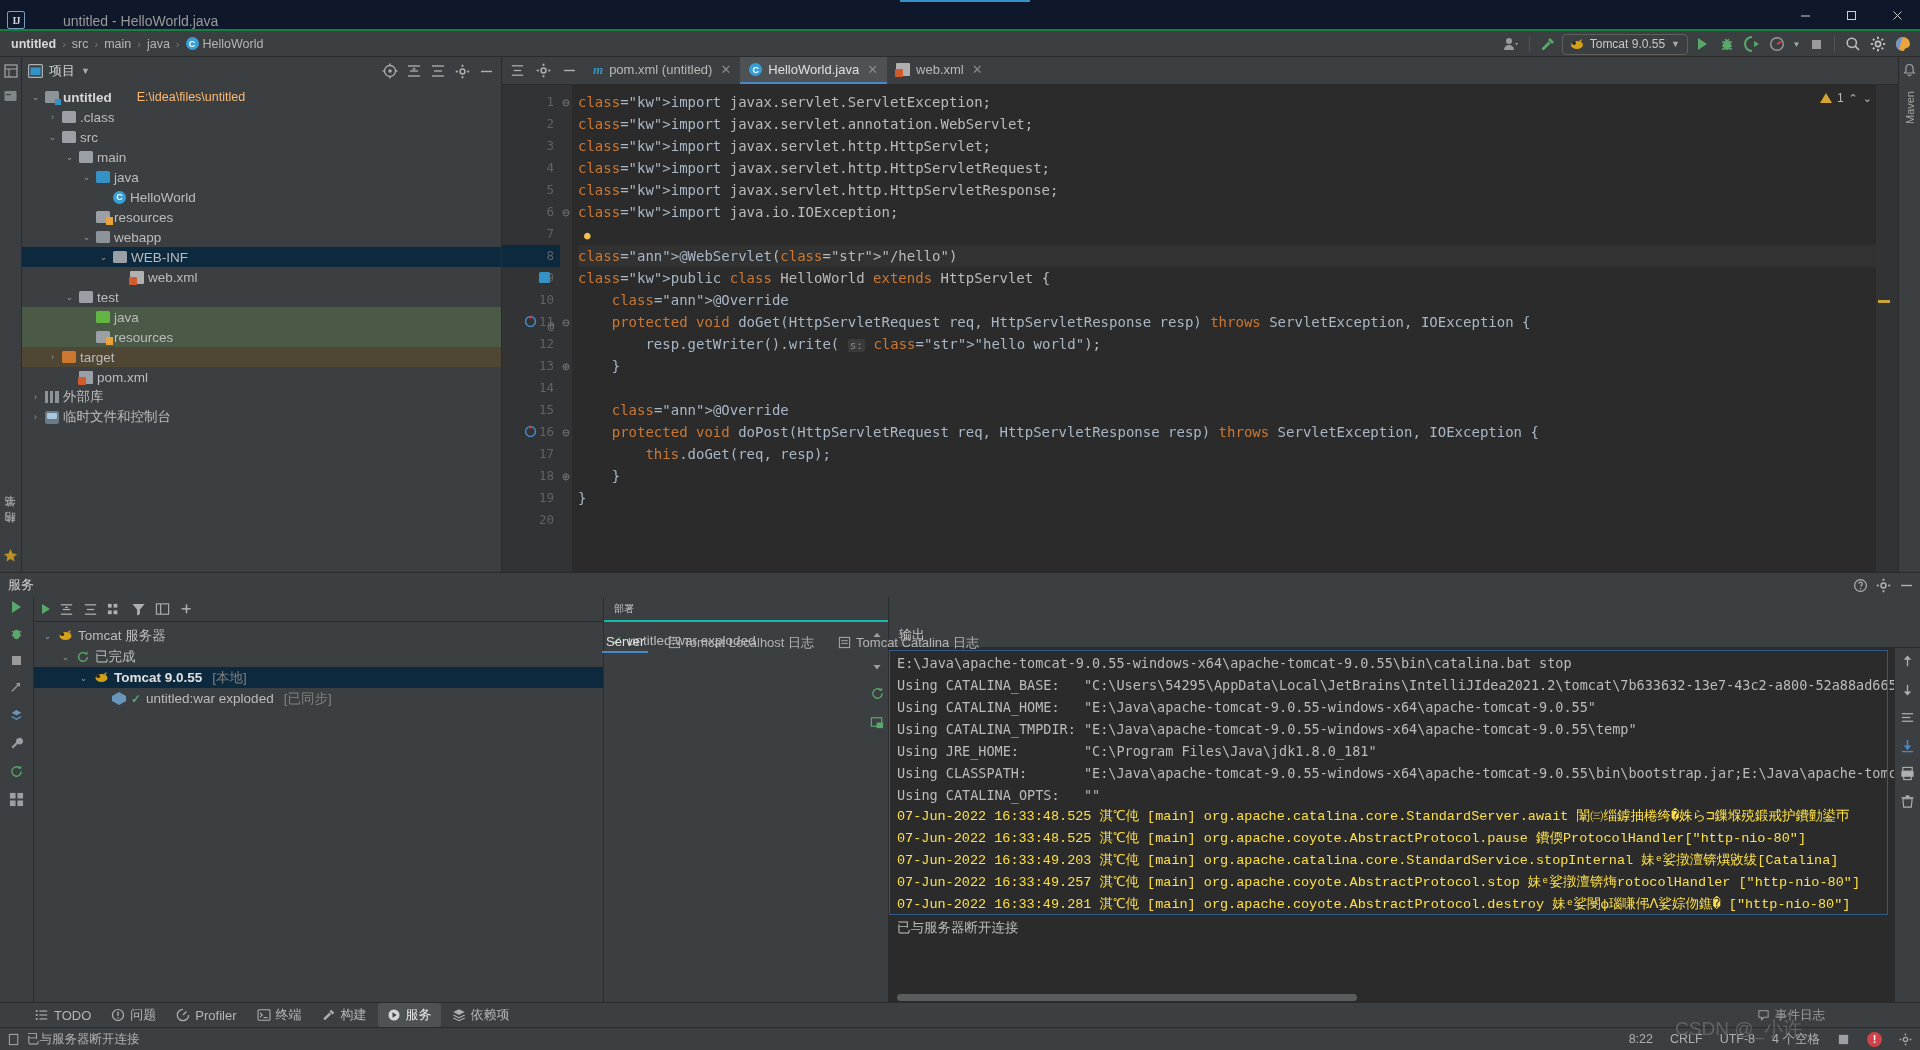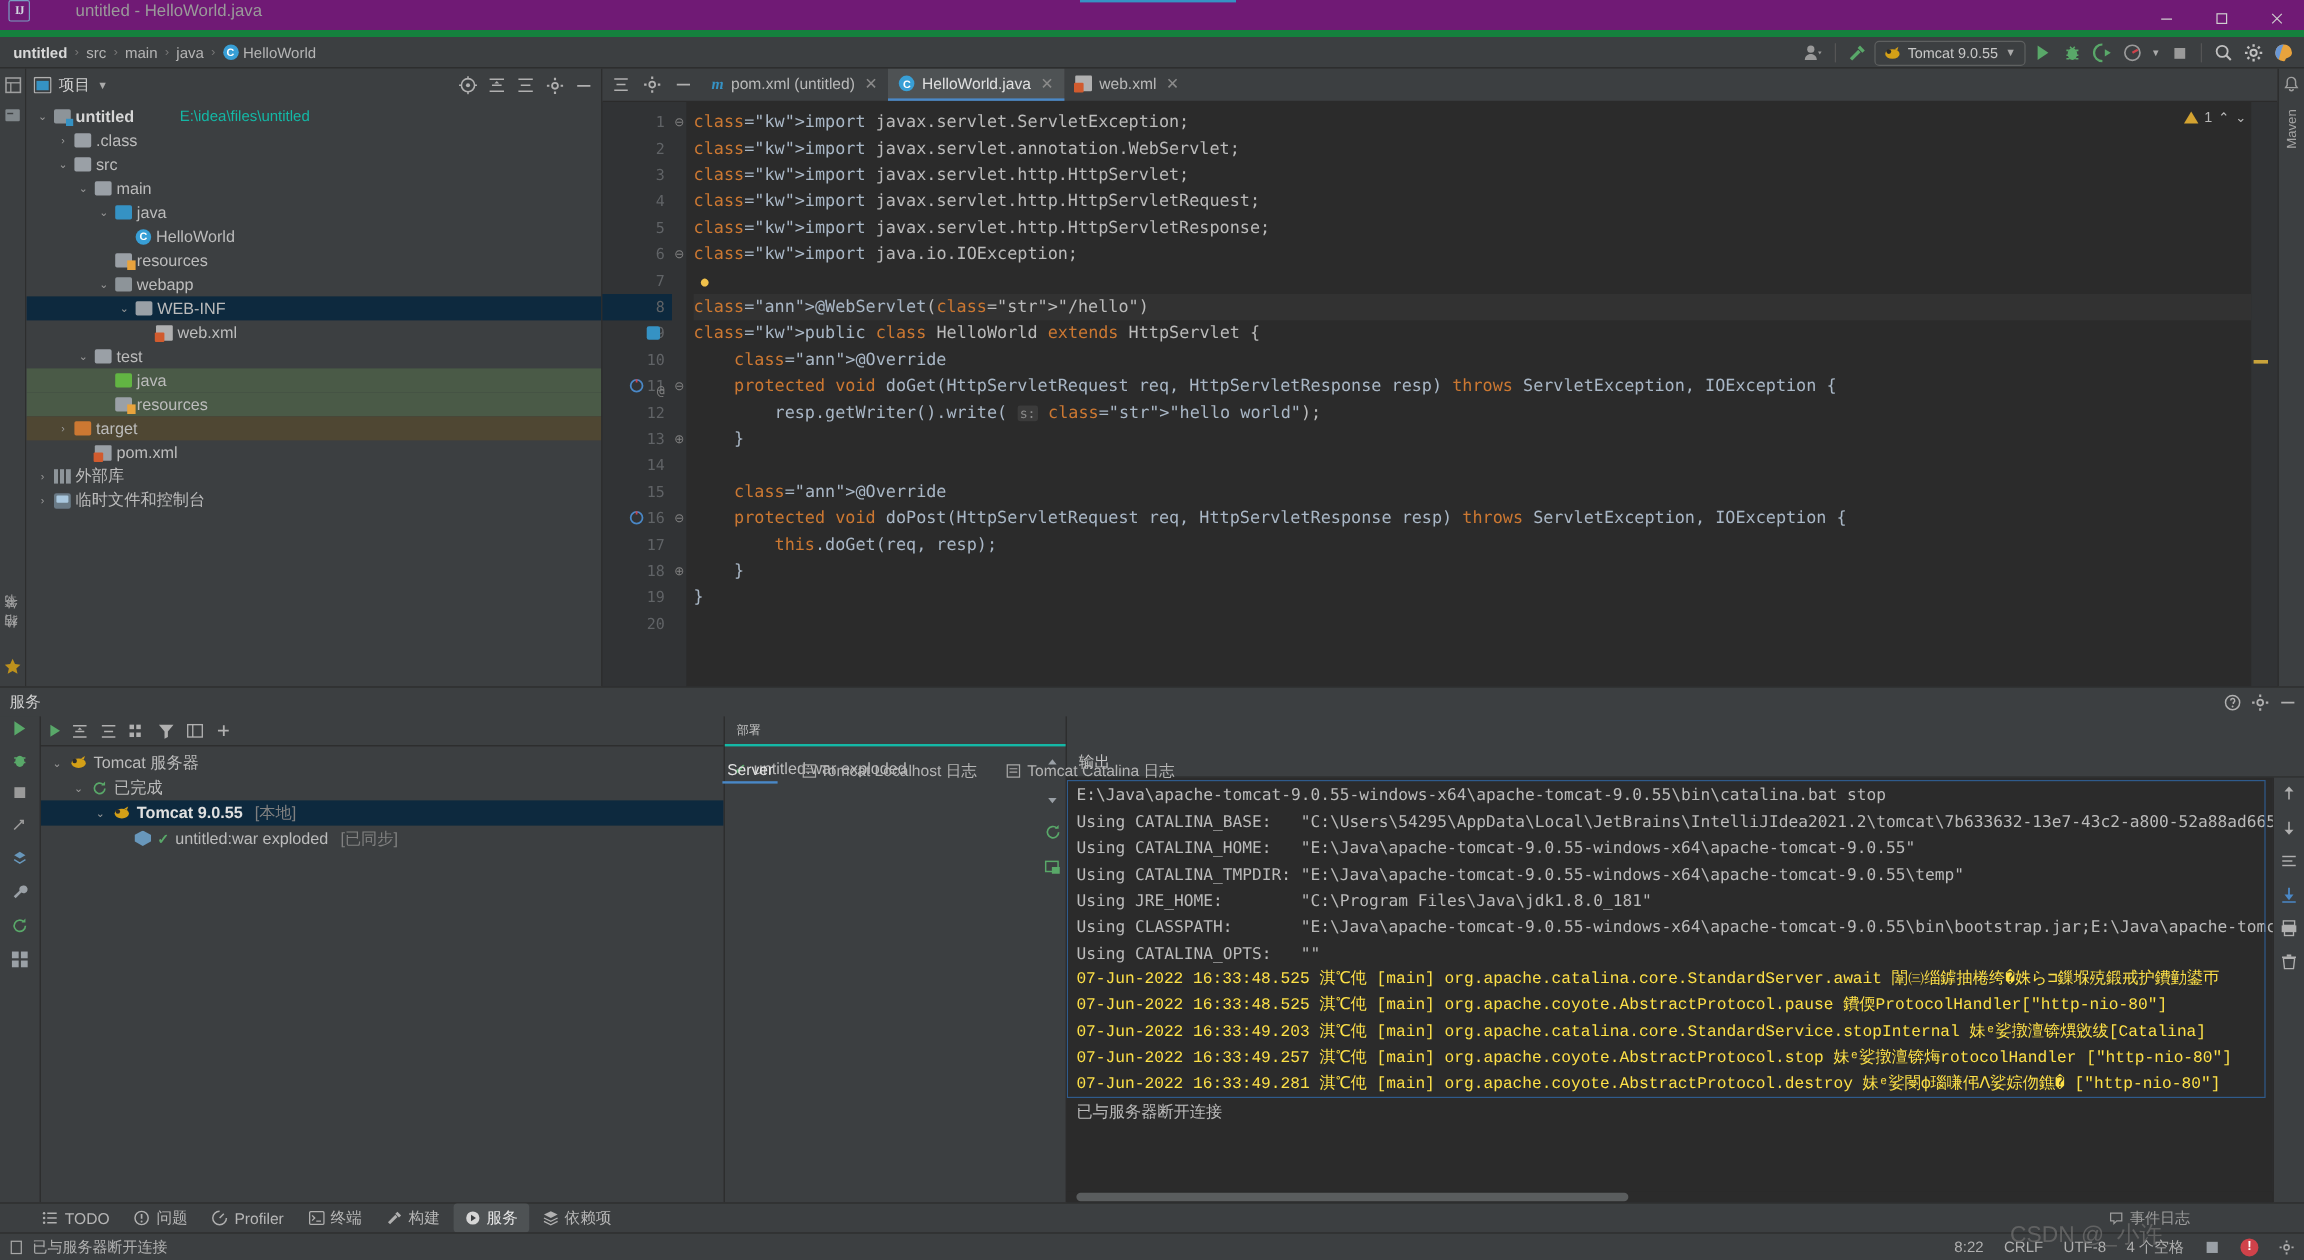--- a/index.html
+++ b/index.html
@@ -7,22 +7,22 @@
     width:1920px; height:1050px; overflow:hidden;
     background:#3c3f41;
     font-family:"Liberation Sans", sans-serif;
     color:#bbbbbb;
     -webkit-font-smoothing:antialiased;
   }
   .ide{ position:relative; width:1920px; height:1050px; display:flex; flex-direction:column; }
 
   
   .titlebar{
-    height:31px; background:#701a75; display:flex; align-items:flex-start;
-    flex:0 0 31px; border-bottom:6px solid #15803d; position:relative;
+    height:31px; background:#0f172a; display:flex; align-items:flex-end;
+    flex:0 0 31px; border-bottom:2px solid #15803d; position:relative;
   }
   .ij-logo{
     width:18px;height:18px;margin:0 8px 0 7px;border:1.5px solid #7a9ec2;
     border-radius:2px;color:#cfd6de;font-size:10px;font-weight:bold;
     display:flex;align-items:center;justify-content:center;letter-spacing:-1px;
     font-family:"Liberation Serif",serif;
   }
   .menu-item{
     font-size:14px;color:#c4c4c4;padding:3px 11px;cursor:default;white-space:nowrap;
   }
@@ -85,21 +85,21 @@
   .f-res:after{ content:"";position:absolute;right:-3px;bottom:-2px;width:7px;height:8px;background:#e8a33d; }
   .xmlico{ width:14px;height:13px;background:#b0b0b0;position:relative;flex:0 0 14px;border-radius:1px; }
   .xmlico:after{ content:"";position:absolute;left:-1px;bottom:-1px;width:8px;height:8px;background:#d15b2e;border-radius:1px; }
   .pomico{ width:14px;height:13px;background:#9aa0a6;border-radius:1px;flex:0 0 14px;position:relative; }
   .pomico:after{ content:"";position:absolute;left:-1px;bottom:-1px;width:8px;height:8px;background:#d15b2e;border-radius:1px; }
   .libico{ width:14px;height:12px;flex:0 0 14px;background:linear-gradient(90deg,#8d9499 0 3px,transparent 3px 5px,#8d9499 5px 8px,transparent 8px 10px,#8d9499 10px 14px); }
   .scrico{ width:14px;height:13px;flex:0 0 14px;background:#6a7a86;border-radius:2px;position:relative; }
   .scrico:after{ content:"";position:absolute;inset:2px 2px 5px 2px;background:#a9c7de;border-radius:1px; }
   .tlabel{ }
   .tlabel.bold{ font-weight:bold;color:#d6d6d6; }
-  .tpath{ color:#14b8a6;font-size:12.5px;margin-left:18px;padding-left:16px; }
+  .tpath{ color:#fdba74;font-size:12.5px;margin-left:5px;padding-left:16px; }
 
   
   .editorcol{ flex:1;display:flex;flex-direction:column;min-width:0;background:#2b2b2b; }
   .tabbar{ height:28px;flex:0 0 28px;background:#3c3f41;display:flex;align-items:flex-end;border-bottom:1px solid #2b2b2b; }
   .tb-tools{ display:flex;align-items:center;height:28px;padding:0 4px;gap:4px; }
   .tab{
     height:27px;display:flex;align-items:center;gap:6px;padding:0 9px;font-size:13px;
     color:#b9b9b9;border-bottom:2px solid transparent;cursor:default;
   }
   .tab.active{ background:#4e5254;border-bottom:2px solid #4a88c7;color:#e0e0e0; }

